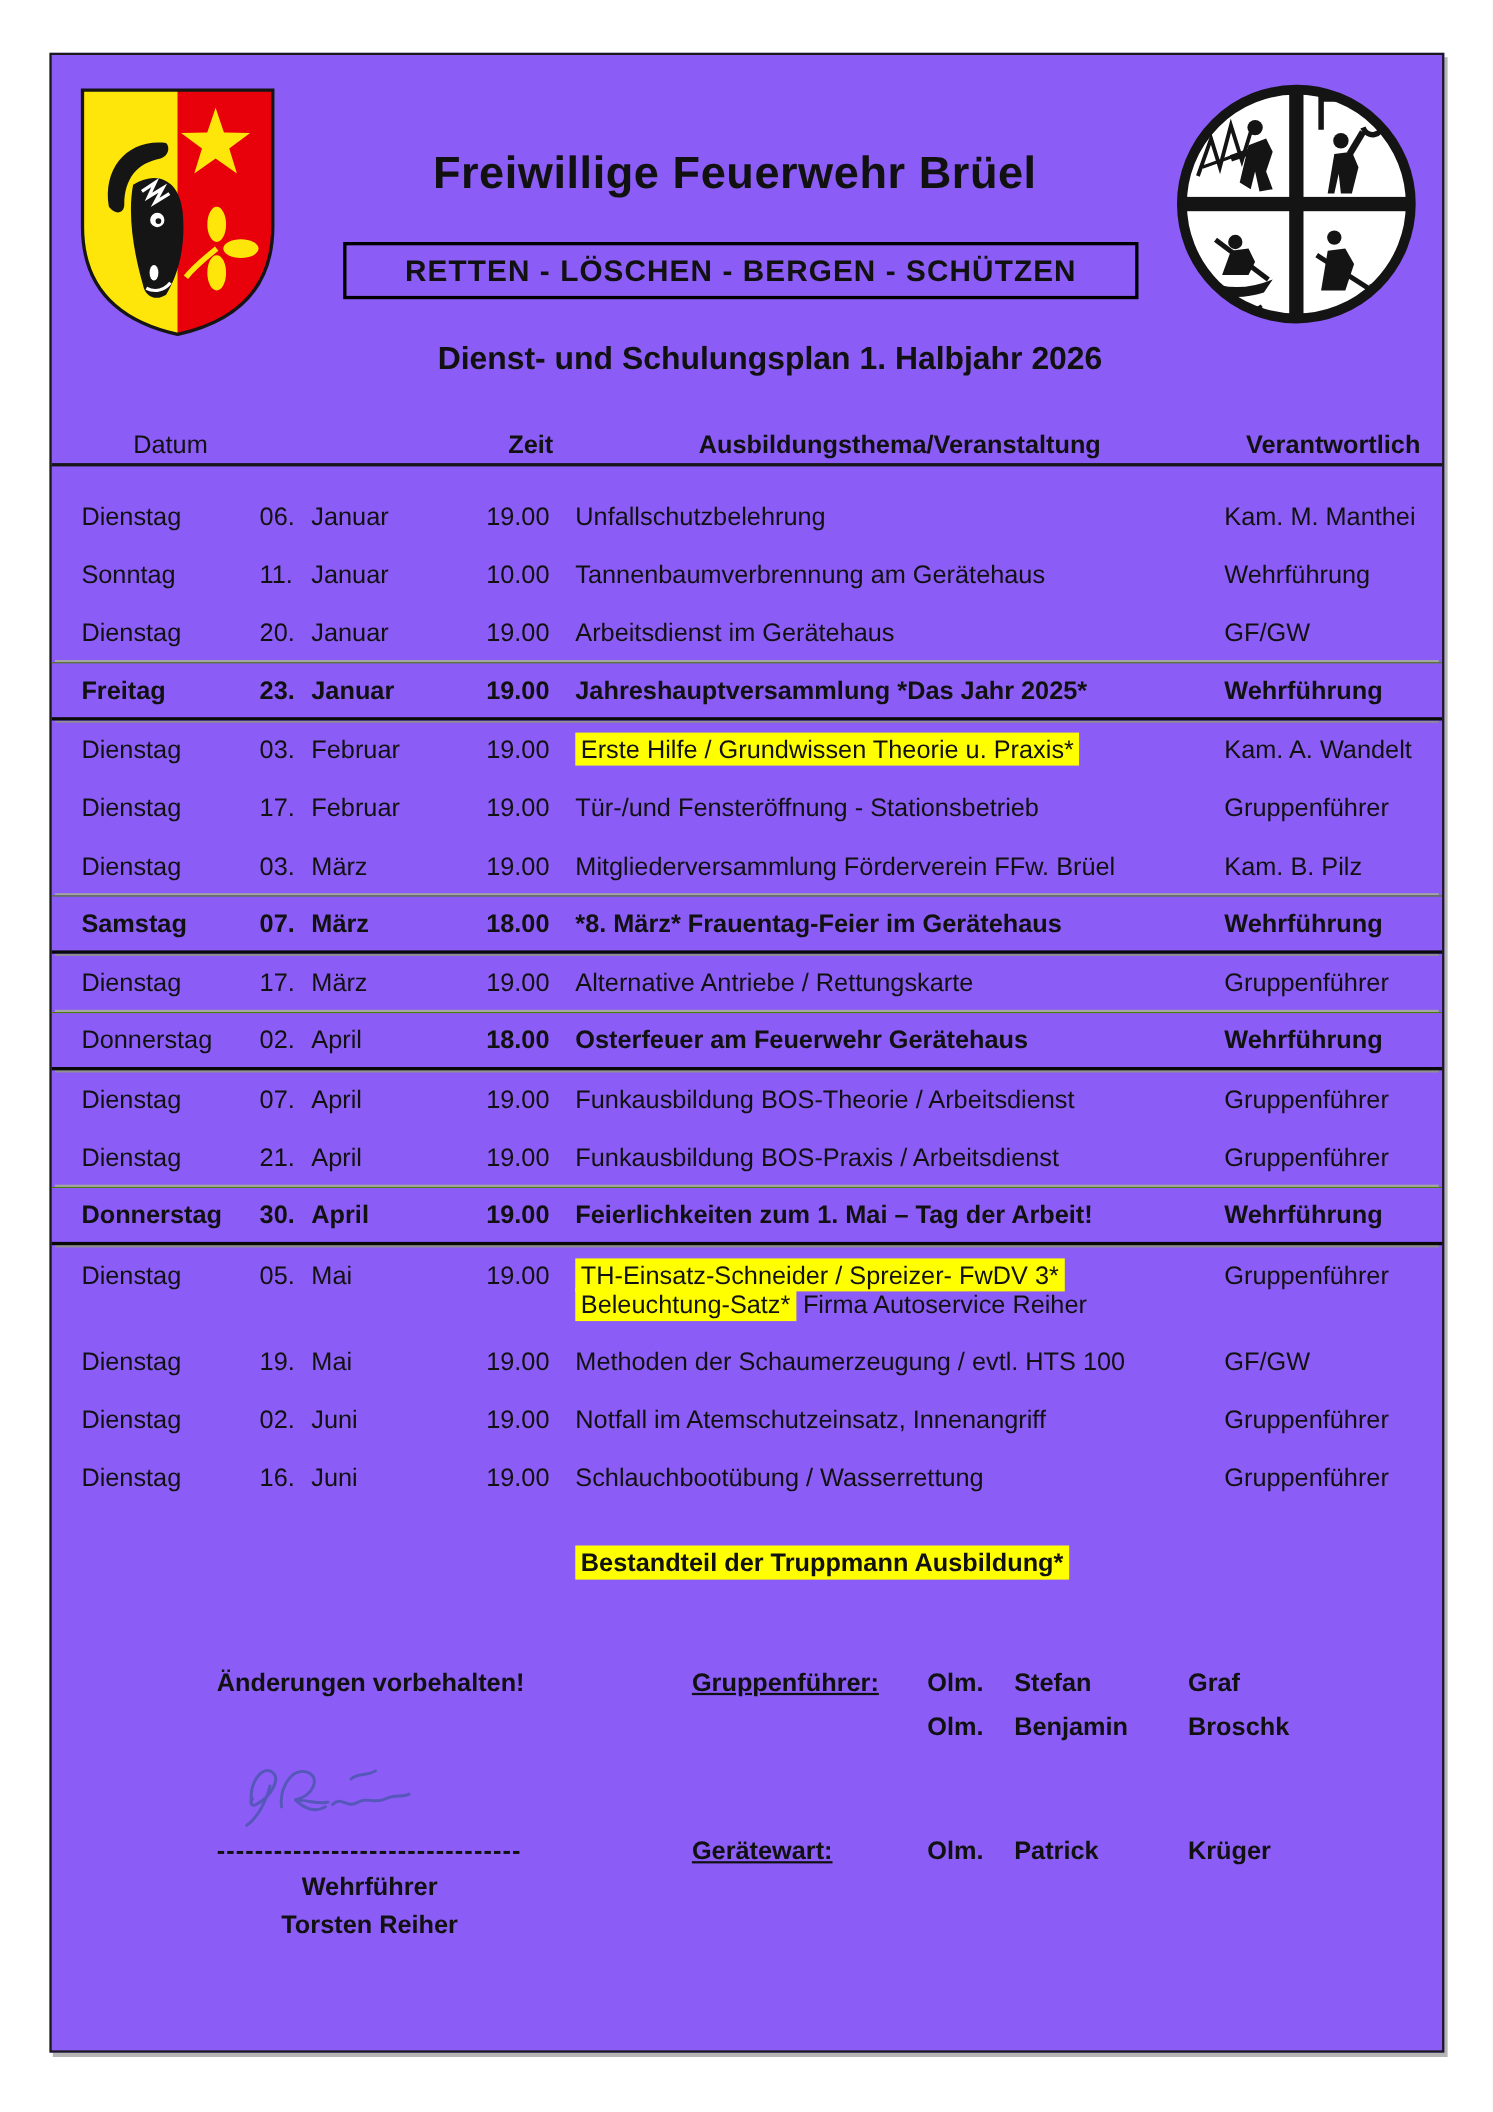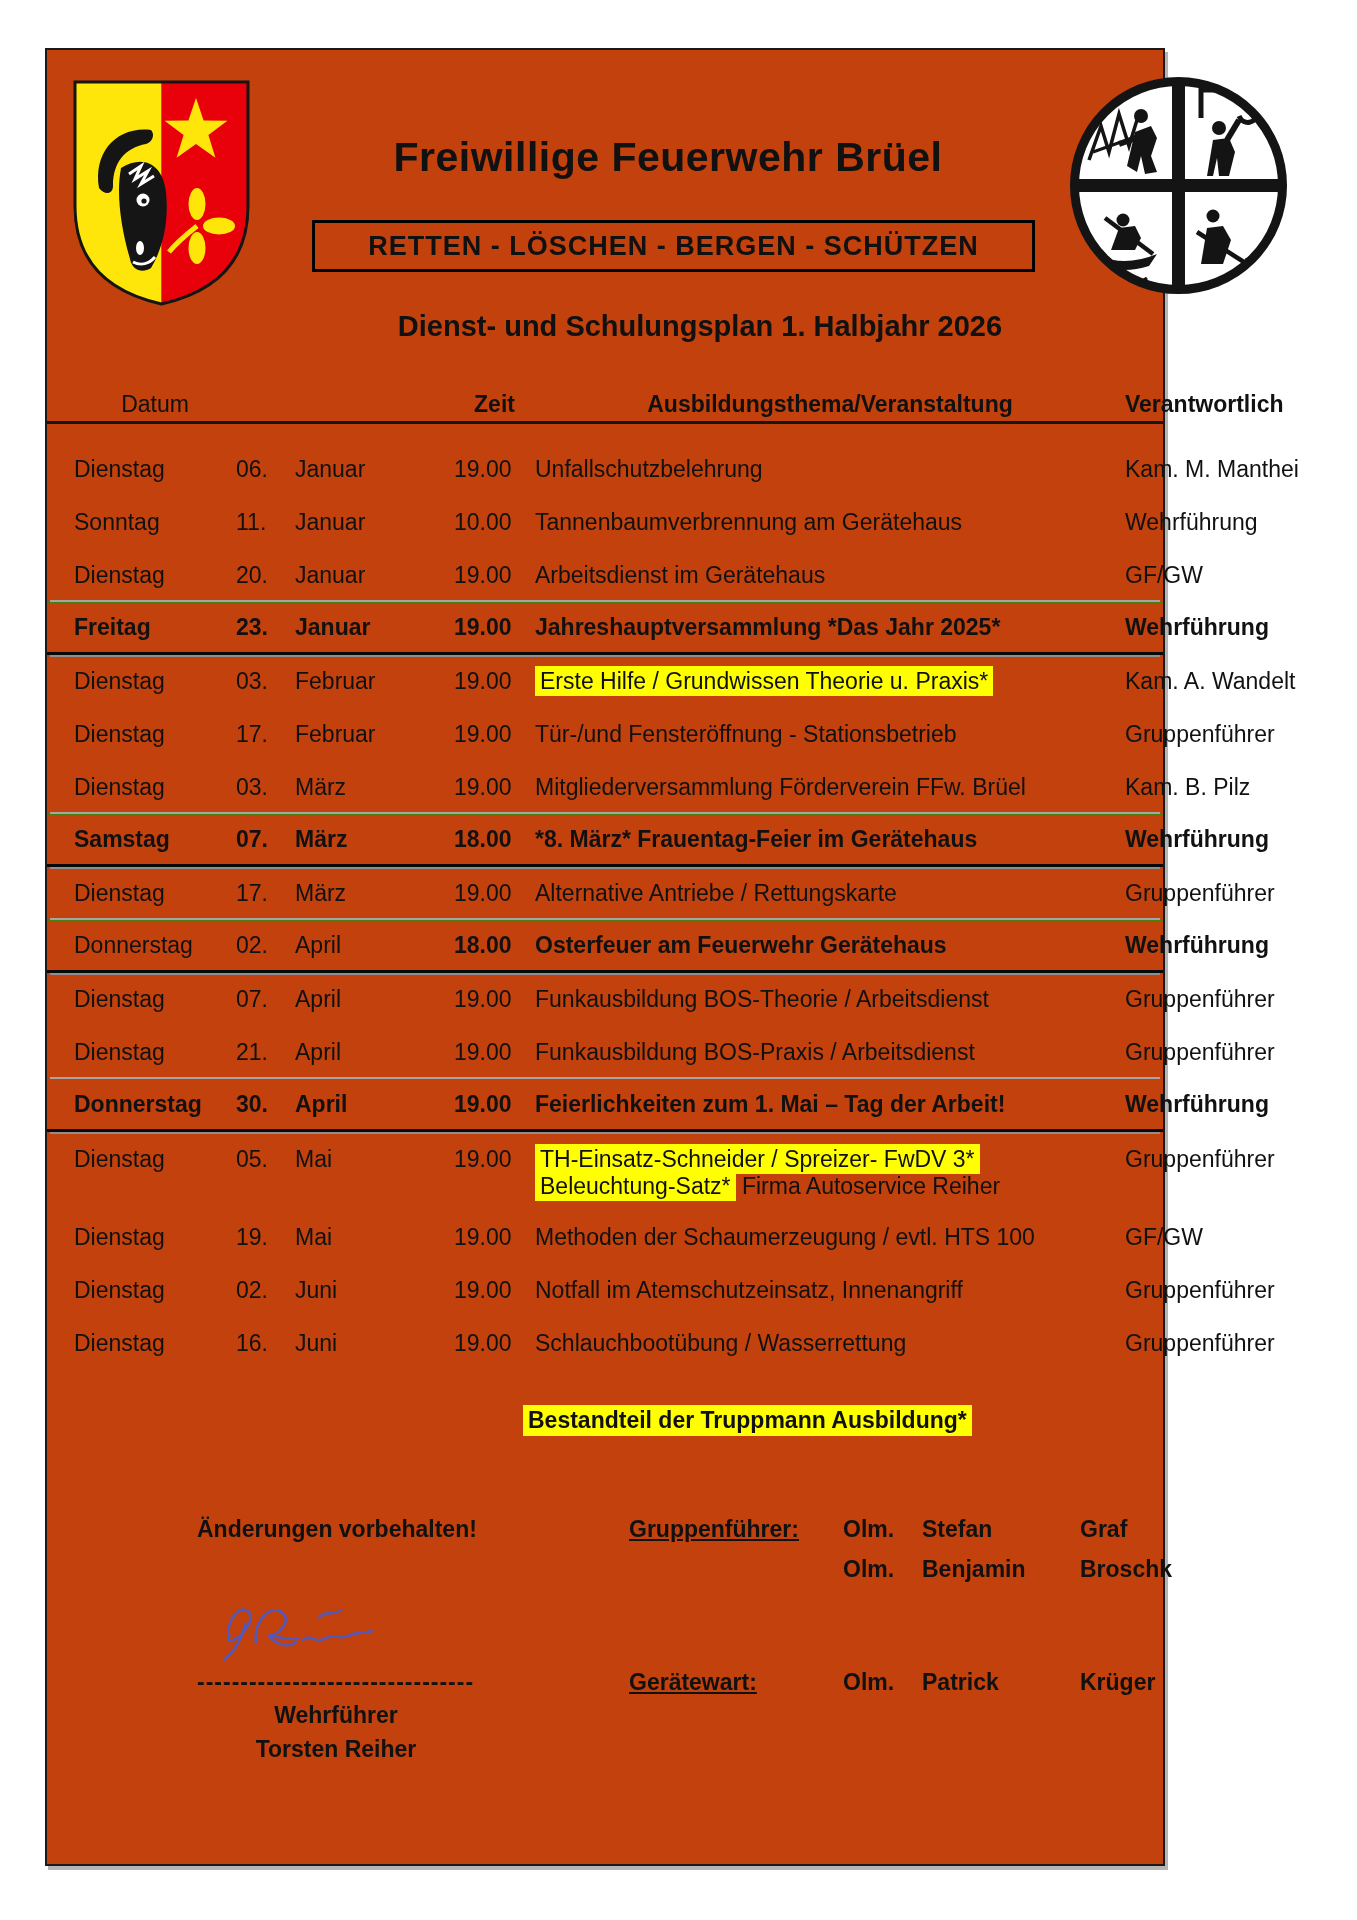--- a/index.html
+++ b/index.html
@@ -1,38 +1,38 @@
 <!DOCTYPE html>
 <html style="--hl: #ffff00;"><head>
 <meta charset="utf-8">
 <style>
   html,body{margin:0;padding:0;background:#ffffff;}
   .canvas{position:relative;width:1357px;height:1920px;background:#ffffff;
           font-family:"Liberation Sans", sans-serif;color:#111;overflow:hidden;}
-  .page{position:absolute;left:45px;top:48px;width:1120px;height:1818px;
-        border:2px solid #1a1a1a;background:#c2410c;box-sizing:border-box;
+  .page{position:absolute;left:45px;top:48px;width:1268px;height:1818px;
+        border:2px solid #1a1a1a;background:#8b5cf6;box-sizing:border-box;
         box-shadow:3px 4px 0 #b5b5b5;}
   .abs{position:absolute;}
   
   .crest{left:22px;top:26px;width:185px;height:235px;}
   .emblem{left:1014px;top:18px;width:235px;height:235px;}
   .title{left:0;top:84px;width:1242px;text-align:center;font-size:41px;font-weight:bold;letter-spacing:0.5px;}
   .motto-box{left:265px;top:170px;width:717px;height:46px;border:3px solid #000000;
              display:flex;align-items:center;justify-content:center;
              font-size:27px;font-weight:bold;letter-spacing:1px;box-sizing:content-box;}
   .subtitle{left:325px;top:260px;width:656px;text-align:center;font-size:29px;font-weight:bold;}
   
   .table{position:absolute;left:0;right:0;top:338px;}
   .thead{display:flex;height:33px;align-items:center;border-bottom:3px solid #161616;
          font-size:23px;font-weight:bold;white-space:nowrap;text-align:center;}
   .thead .c-day{font-weight:normal;}
   .cell{flex:none;white-space:nowrap;}
   .c-day{width:162px;padding-left:27px;}
   .c-date{width:47px;}
-  .c-month{width:159px;margin-left:12px;}
+  .c-month{width:159px;}
   .c-time{width:81px;}
   .c-theme{width:590px;}
   .c-resp{flex:1 1 auto;}
   .rows{padding-top:19px;}
   .row{display:flex;align-items:center;height:53px;font-size:23px;box-sizing:border-box;}
   .row.multi{height:79px;align-items:flex-start;padding-top:14px;}
   .theme-line{line-height:27px;}
   .row.framed{border-top:1px solid #4d7c0f;border-bottom:3px solid #090909;font-weight:bold;
               box-shadow:0 5px 0 -3px #8f8f8f, 0 -5px 0 -3px #a5a5a5;}
   .row.day-regular .c-day,.row.day-regular .c-date,.row.day-regular .c-month{font-weight:normal;}

